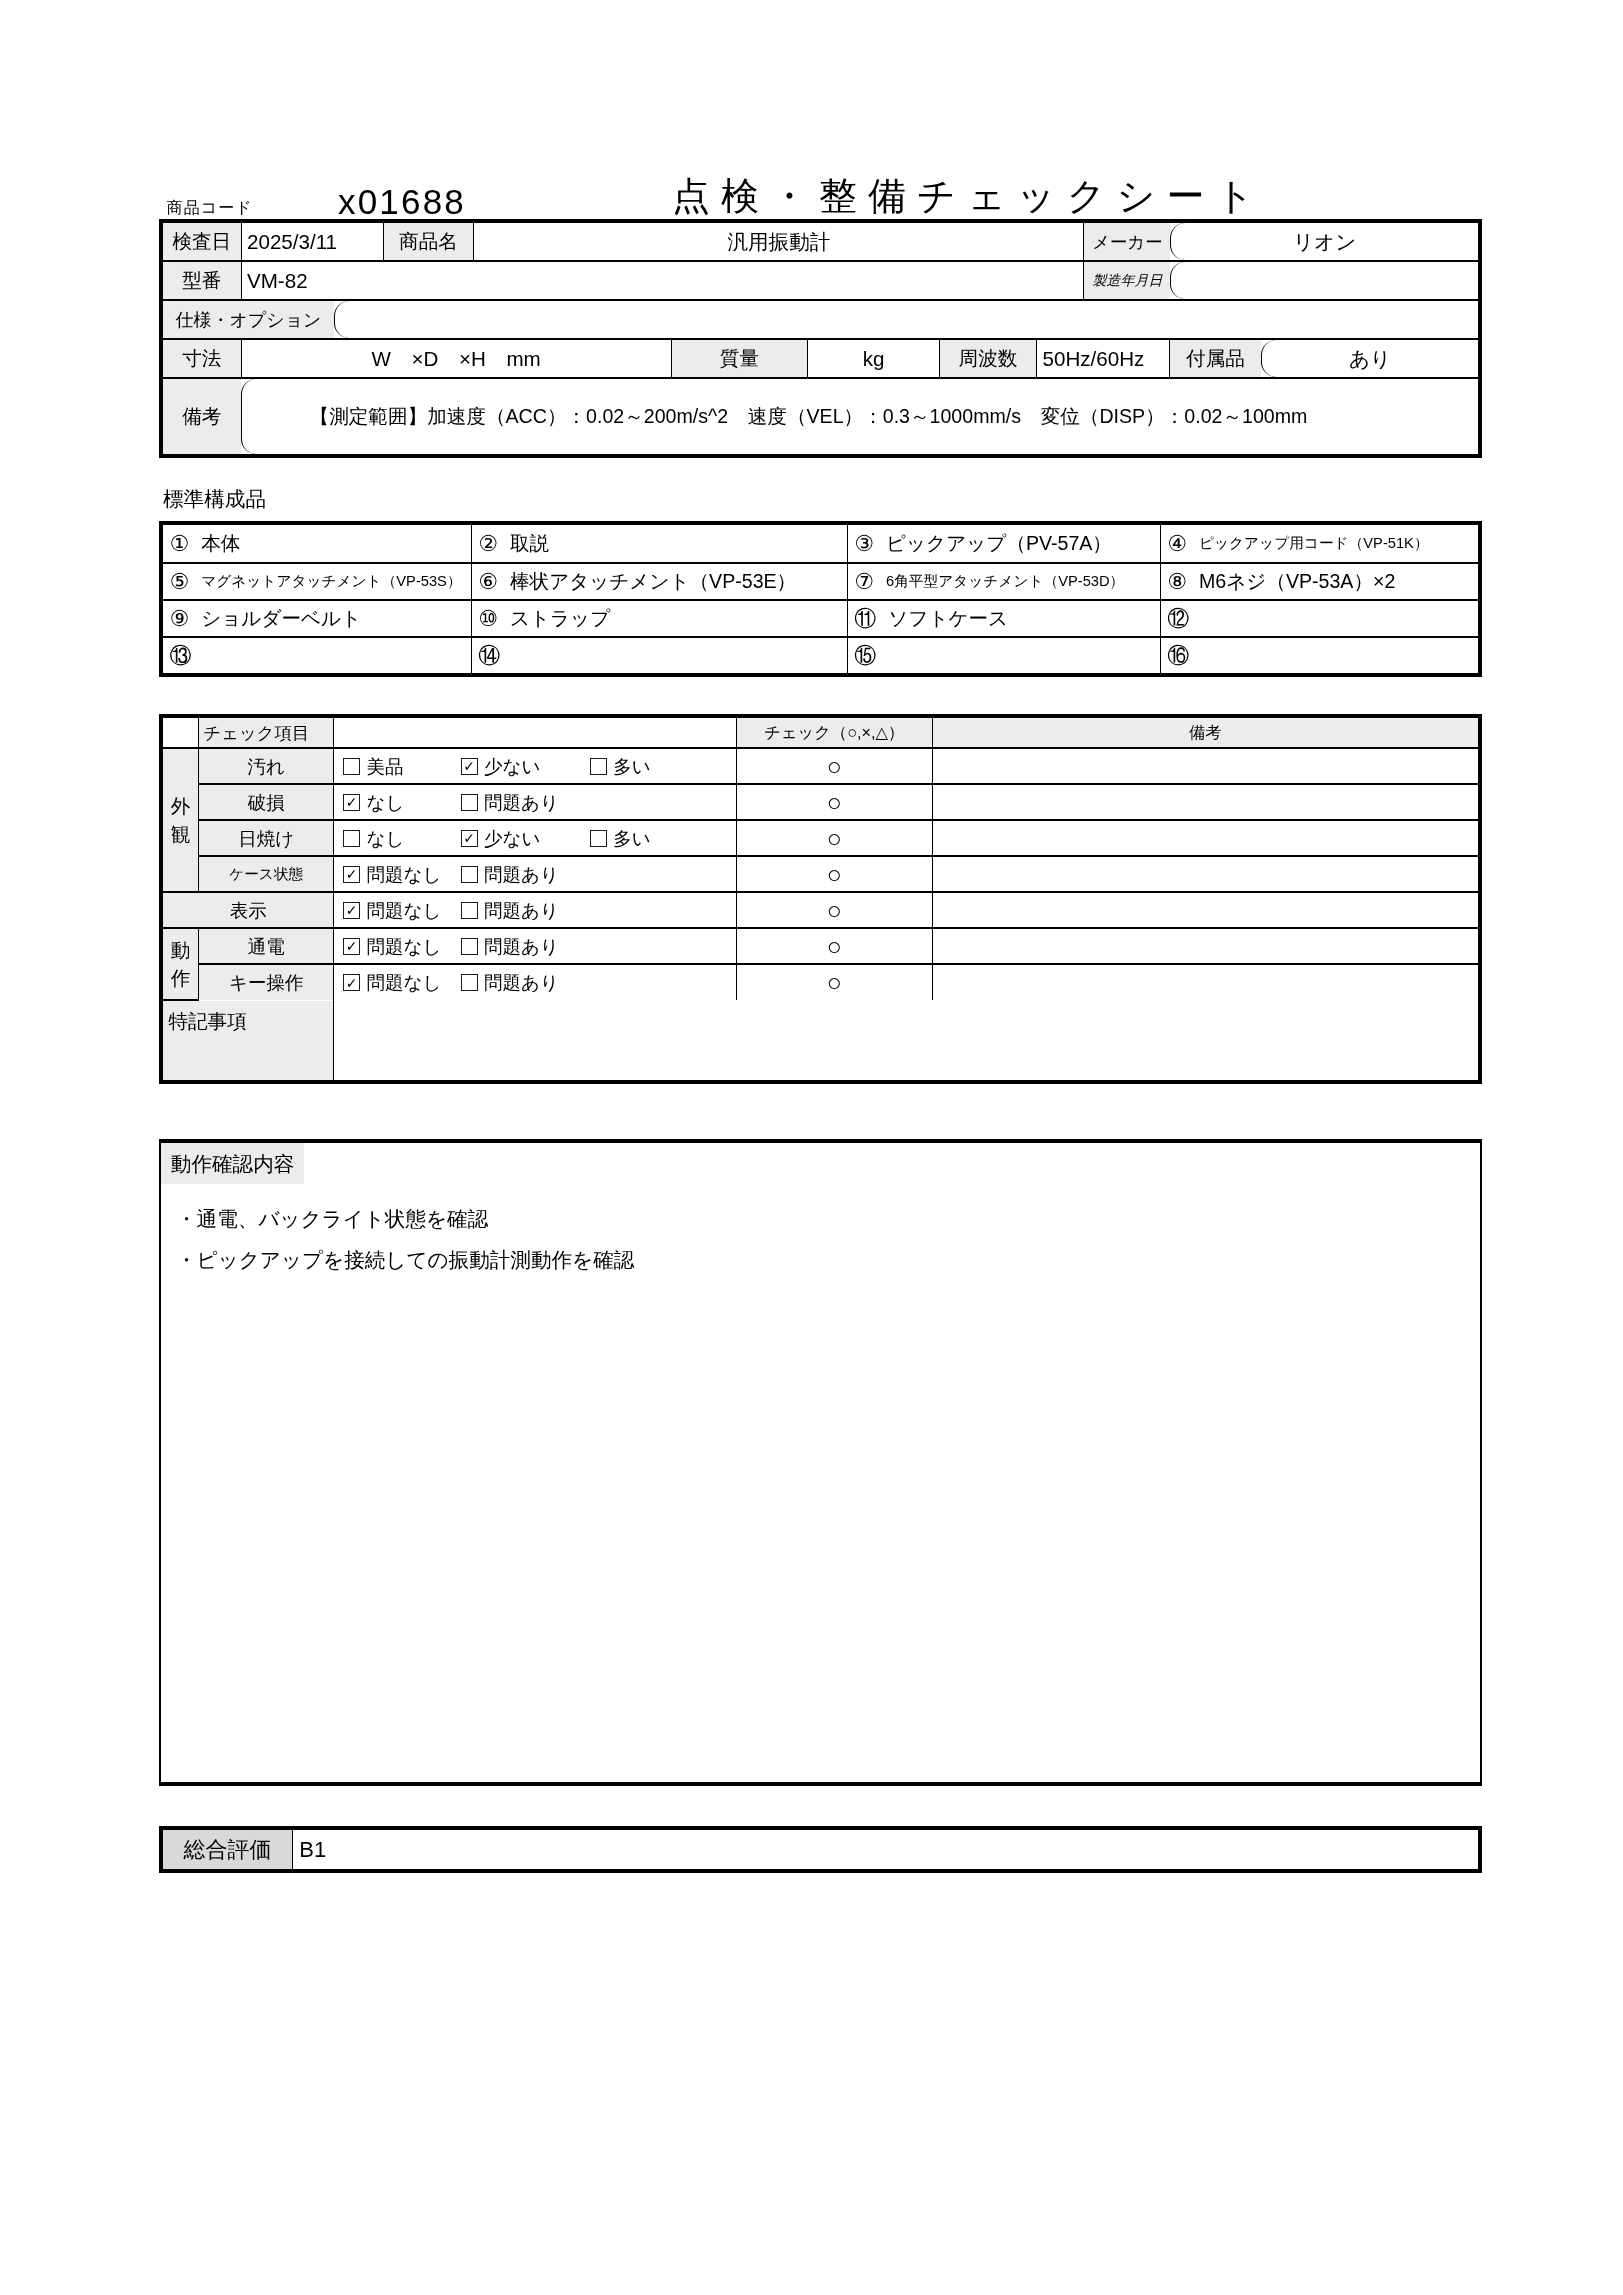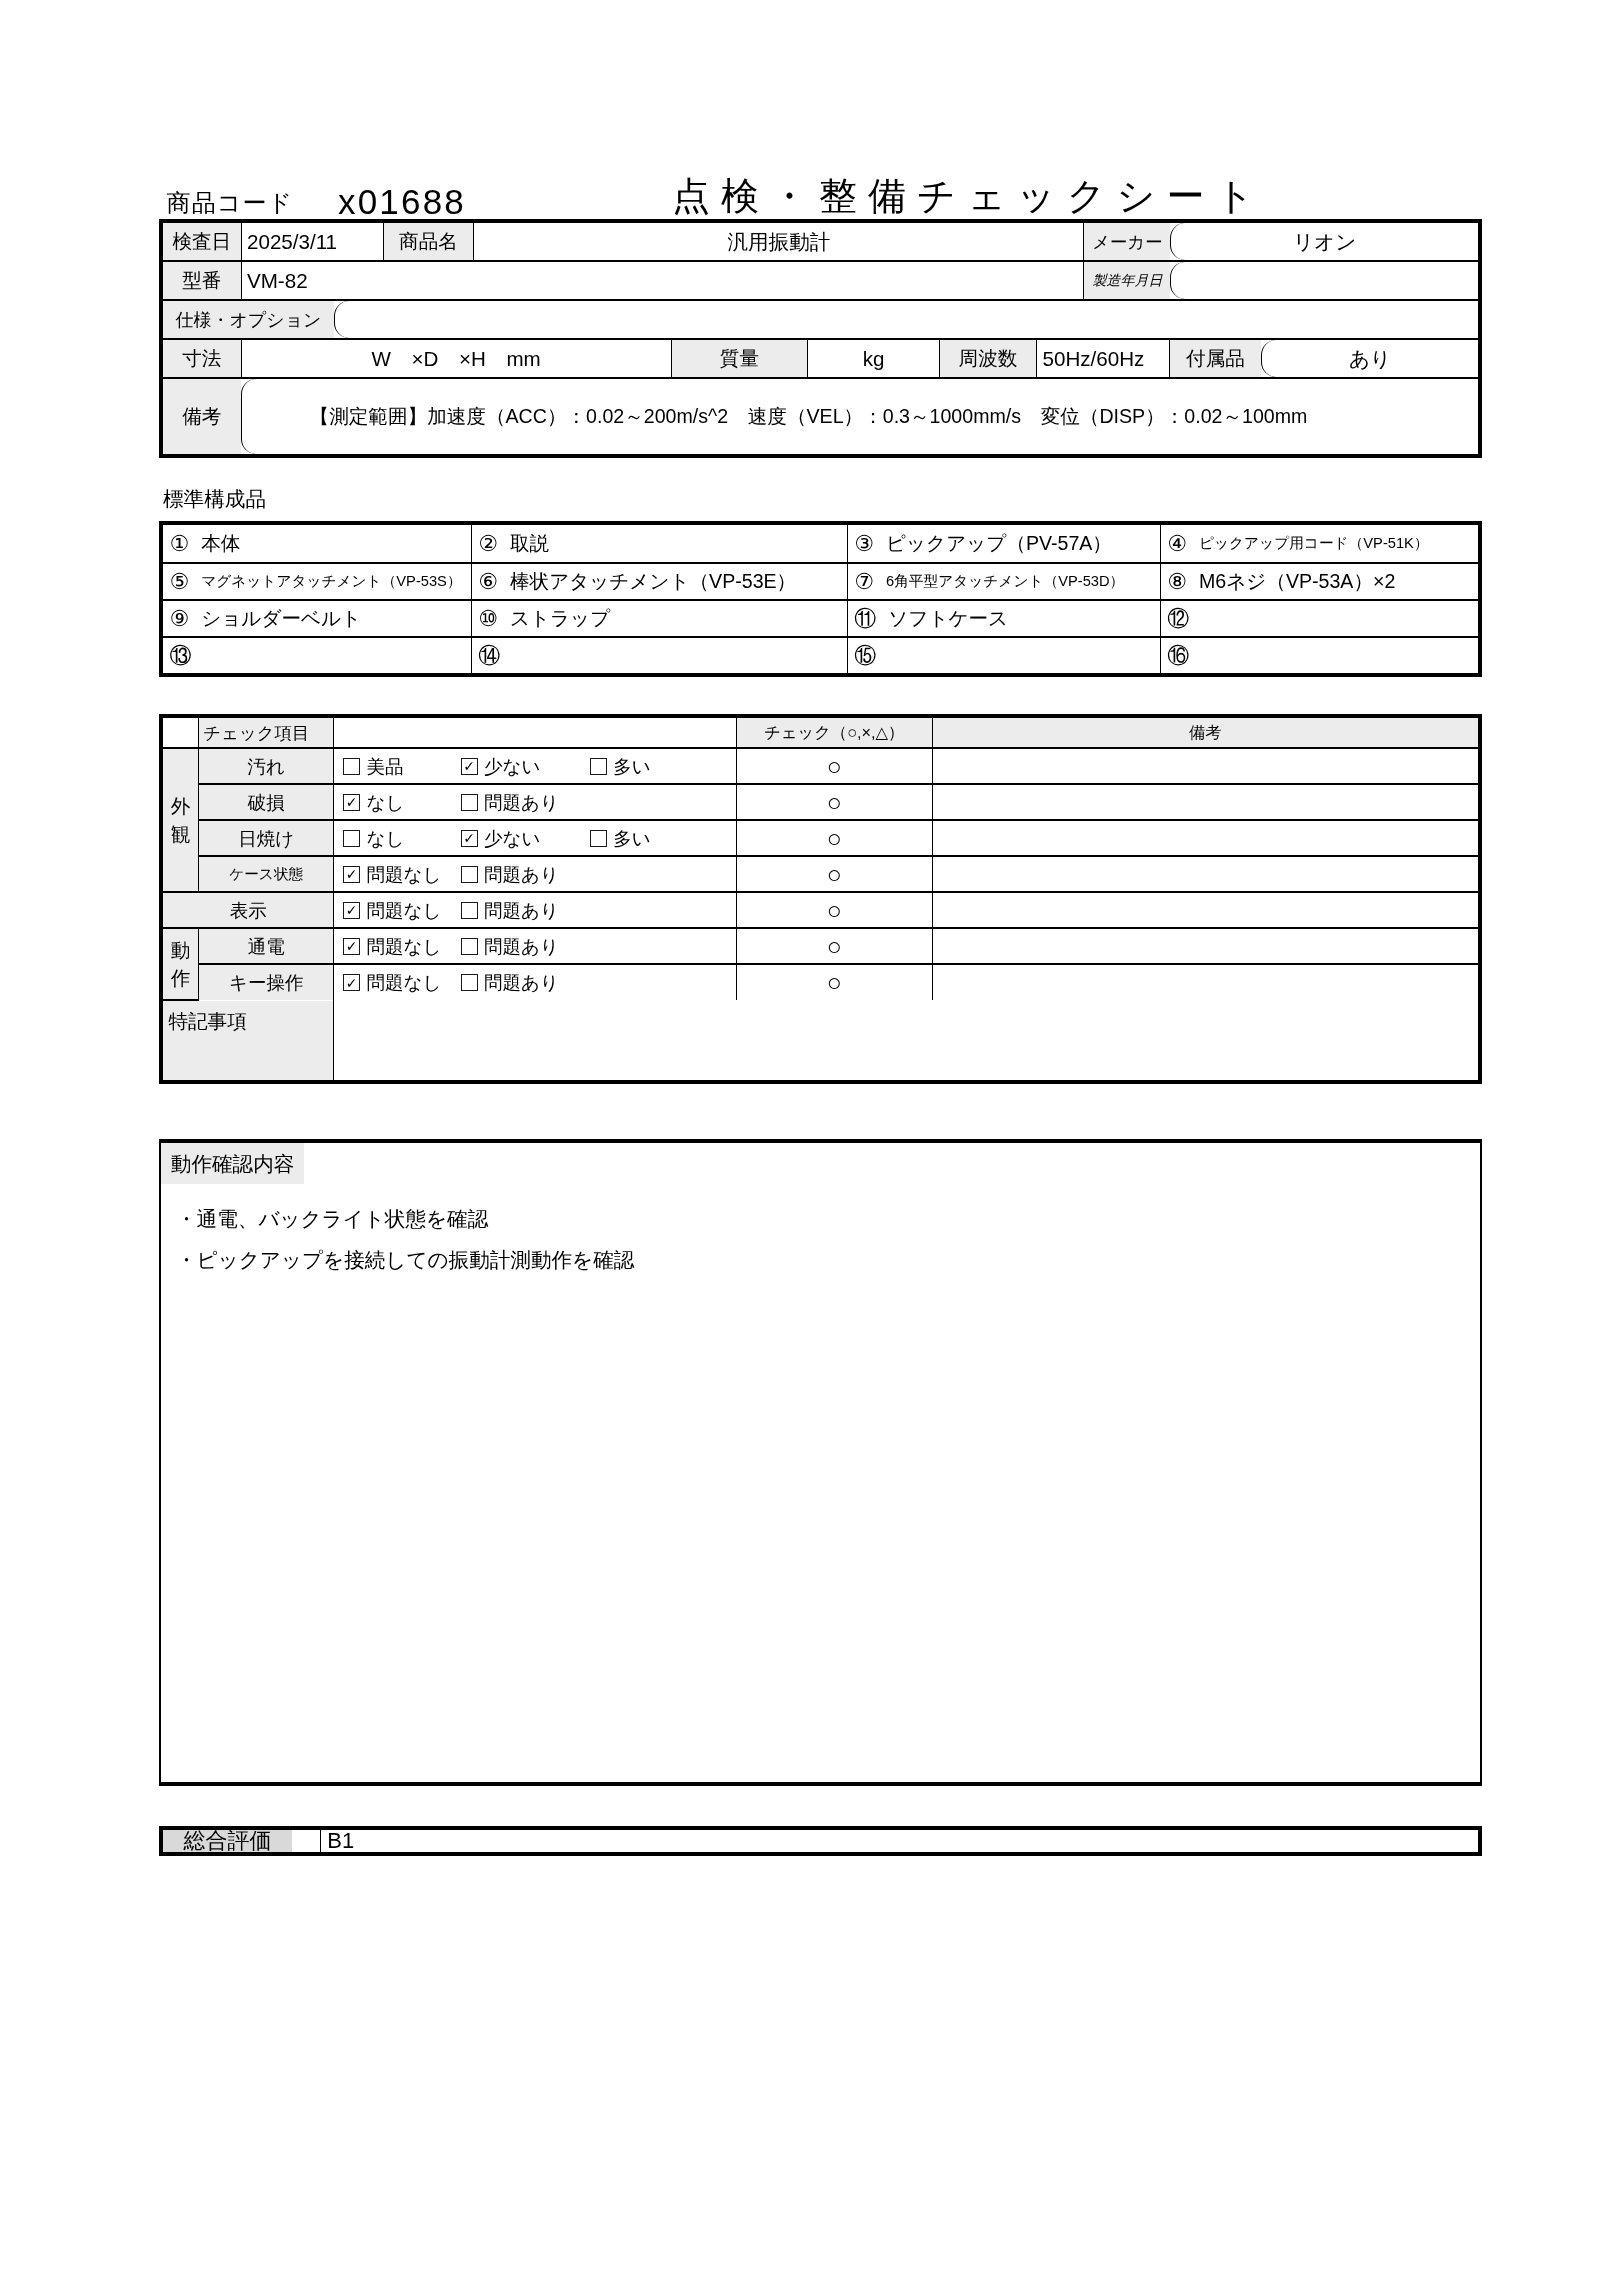--- a/index.html
+++ b/index.html
@@ -1,20 +1,20 @@
 <!DOCTYPE html>
 <html style="font-size:8.7px"><head>
 <meta charset="utf-8">
 <style>
   html,body{margin:0;padding:0;background:#fff;}
   .page{position:relative;width:1623px;height:2295px;background:#ffffff;
         font-family:"Liberation Sans","DejaVu Sans",sans-serif;color:#000;}
   
   .header{position:absolute;top:162px;left:159px;width:1323px;height:60px;}
-  .hdr-code-label{position:absolute;left:7.6px;bottom:3.3px;font-size:24px;letter-spacing:1.1px;}
+  .hdr-code-label{position:absolute;left:7.6px;bottom:3.3px;font-size:16px;letter-spacing:1.1px;}
   .hdr-code{position:absolute;left:179px;bottom:0px;font-size:35px;letter-spacing:2.2px;}
   .hdr-title{position:absolute;left:513px;bottom:0px;font-size:38px;letter-spacing:11px;font-weight:500;}
   
   .tbl{border:4.3px solid #000;box-sizing:border-box;background:#fff;}
   .itr{display:flex;border-top:2.7px solid #000;}
   .itr:first-child{border-top:none;}
   .icell{border-left:1.6px solid #000;box-sizing:border-box;display:flex;align-items:center;overflow:hidden;}
   .icell:first-child{border-left:none;}
   .lab{background:#ececec;justify-content:center;font-size:19.6px;}
   .val{font-size:20.6px;}
@@ -62,21 +62,21 @@
   .opt-label{font-size:18.5px;white-space:nowrap;}
   .check-val{text-align:center;font-size:25px;font-weight:300;}
   .notes-label{vertical-align:top;padding:6.5px 0 0 5.4px;font-size:19.6px;height:80px;}
   
   #op-box{position:absolute;top:1139px;left:159px;width:1323px;height:647px;
       border:2.7px solid #000;border-top-width:4.9px;border-bottom-width:4.9px;box-sizing:border-box;}
   .op-label{display:inline-block;background:#ececec;font-size:20.6px;padding:6.5px 9.8px;margin:0 0 14px 0;}
   .op-line{font-size:20.6px;padding-left:15px;line-height:41px;}
   
   #overall{position:absolute;top:1826px;left:159px;width:1323px;}
-  #overall .itr{height:22px;gap:28px;}
+  #overall .itr{height:39px;}
   .ov-label{width:9.8%;background:#d9d9d9;justify-content:center;font-size:22px;}
   .ov-grade{width:3.1%;justify-content:center;font-size:22px;}
   .ov-comment{flex:1;font-size:22px;padding-left:5.4px;}
   .grow{flex:1;border-radius:15px;}
 </style>
 </head>
 <body>
 
 <div class="page">
 

